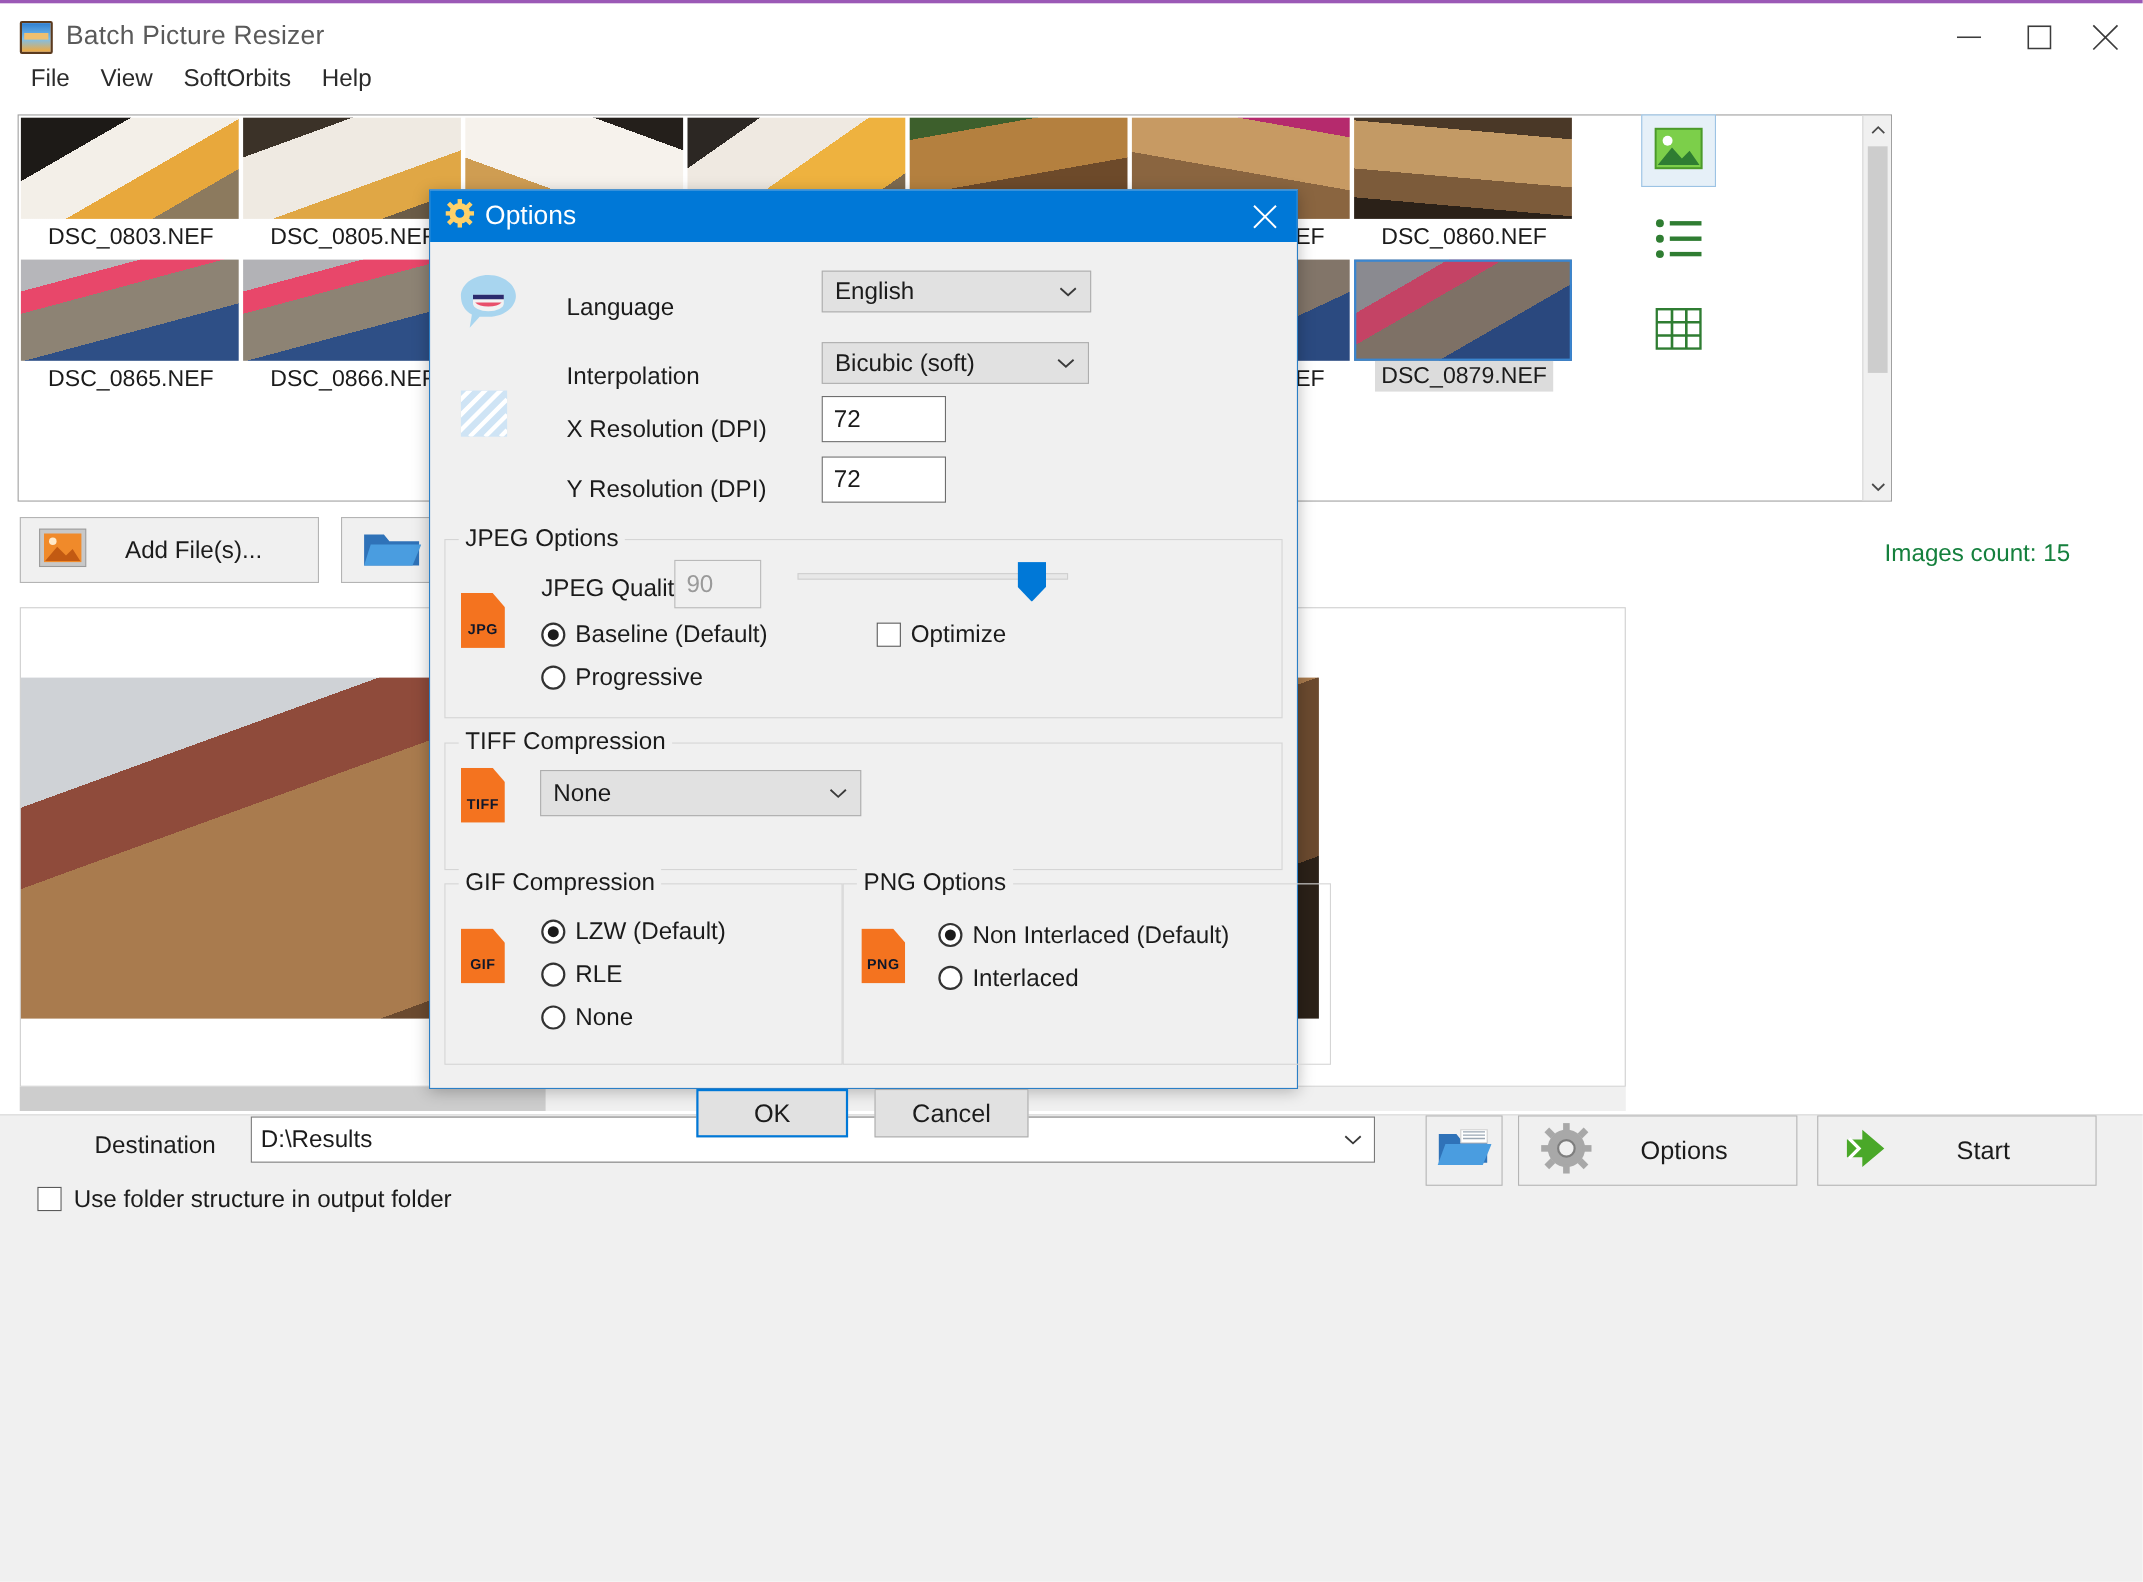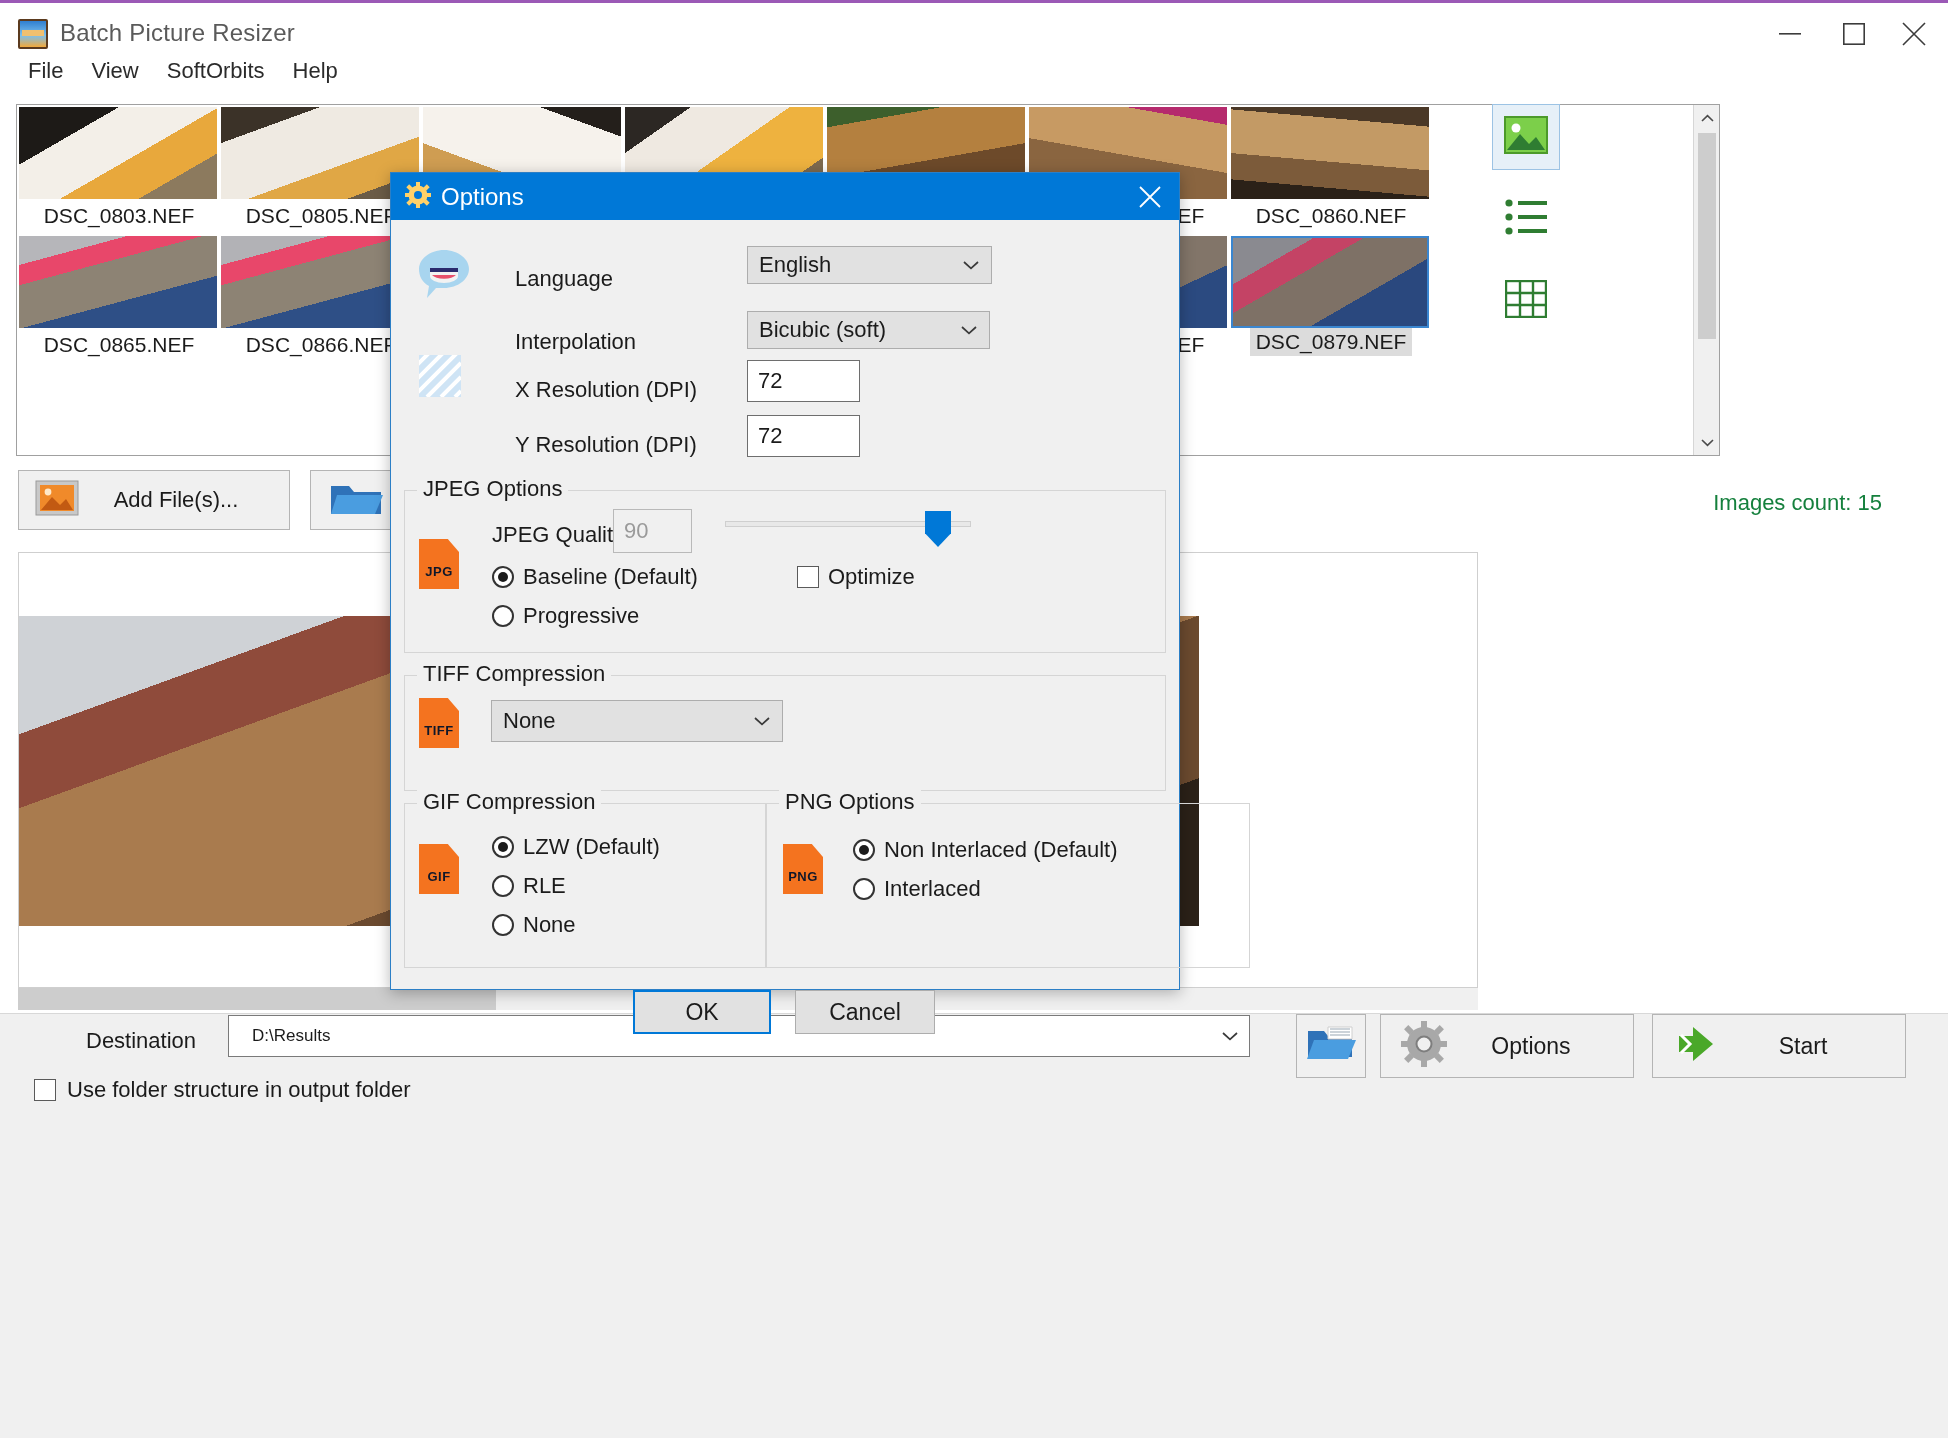--- a/index.html
+++ b/index.html
@@ -53,21 +53,21 @@
   
   .previewwrap{position:absolute;left:18px;top:552px;width:1460px;height:436px;background:#fff;border:1px solid #cfcfcf;box-sizing:border-box;}
   .preview{position:absolute;left:0;top:63px;width:1180px;height:310px;background-size:cover;background-position:center 32%;}
   .hscroll{position:absolute;left:18px;top:988px;width:1460px;height:22px;background:#f0f0f0;}
   .hscroll .bar{position:absolute;left:0;top:0;width:478px;height:22px;background:#cdcdcd;}
 
   
   .bottom{position:absolute;left:0;top:1013px;width:1948px;height:425px;background:#f0f0f0;border-top:1px solid #d8d8d8;}
   .destlabel{position:absolute;left:86px;top:1028px;font-size:22px;color:#1b1b1b;}
   .destbox{position:absolute;left:228px;top:1015px;width:1022px;height:42px;background:#fff;border:1px solid #7a7a7a;box-sizing:border-box;display:flex;align-items:center;}
-  .destbox .val{font-size:17px;color:#1b1b1b;padding-left:23px;flex:1;}
+  .destbox .val{font-size:22px;color:#1b1b1b;padding-left:8px;flex:1;}
   .destbox .cv{width:38px;display:flex;align-items:center;justify-content:center;color:#444;}
   .sqbtn{position:absolute;background:#f0f0f0;border:1px solid #b4b4b4;box-sizing:border-box;display:flex;align-items:center;justify-content:center;}
   #browse-dest-button{left:1296px;top:1014px;width:70px;height:64px;}
   #options-button{left:1380px;top:1014px;width:254px;height:64px;}
   #start-button{left:1652px;top:1014px;width:254px;height:64px;}
   .sqbtn .lbl{font-size:23px;color:#1b1b1b;margin-left:48px;}
   .usefolder{position:absolute;left:34px;top:1077px;display:flex;align-items:center;}
   .cbx{width:22px;height:22px;background:#fff;border:1px solid #5a5a5a;box-sizing:border-box;display:inline-block;}
   .usefolder .lbl{font-size:22px;color:#1b1b1b;margin-left:11px;}
 
@@ -515,21 +515,21 @@
         <div class="optrow" style="left:87px;top:69px">
           <span class="radio"></span>
           <span class="lbl">RLE</span>
         </div>
         <div class="optrow" style="left:87px;top:108px">
           <span class="radio"></span>
           <span class="lbl">None</span>
         </div>
       </div>
 
-      <div class="grp" style="left:375px;top:583px;width:484px;height:165px">
+      <div class="grp" style="left:375px;top:583px;width:444px;height:165px">
         <span class="gt">PNG Options</span>
 
         <span class="ficon" style="position:absolute;left:16px;top:40px">
           <span class="ft">PNG</span>
         </span>
 
         <div class="optrow" style="left:86px;top:33px">
           <span class="radio on"></span>
           <span class="lbl">Non Interlaced (Default)</span>
         </div>

